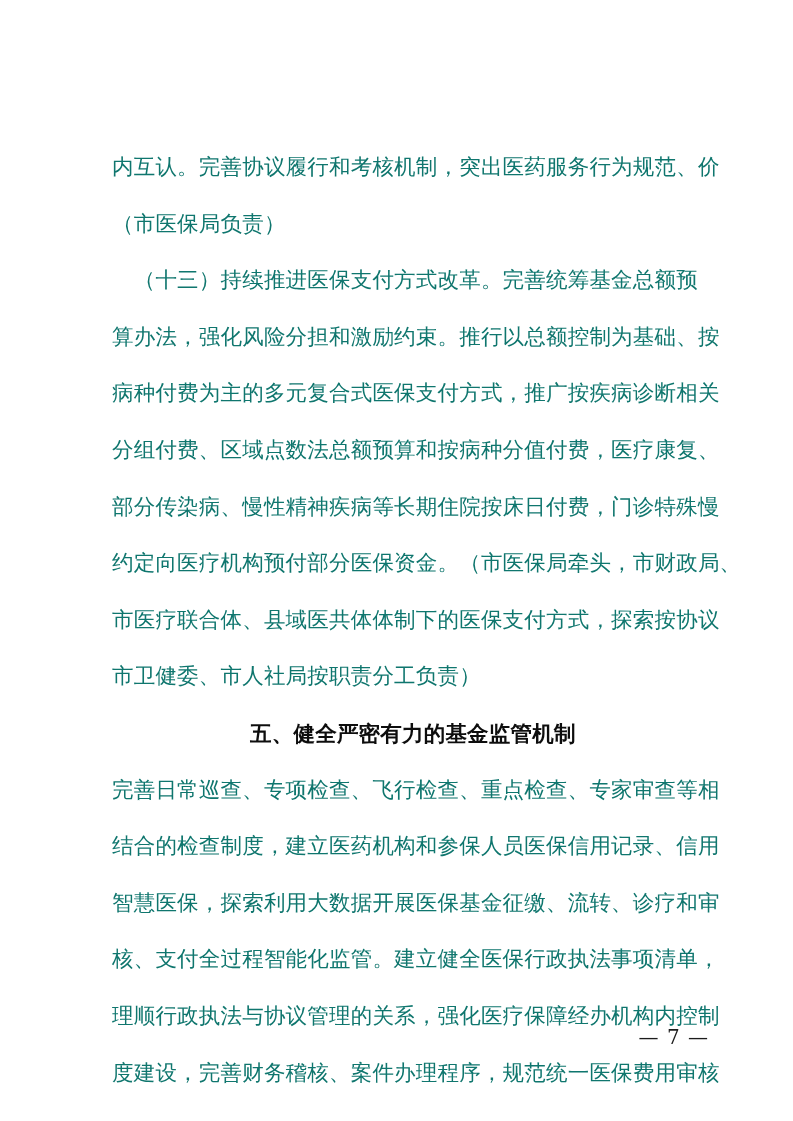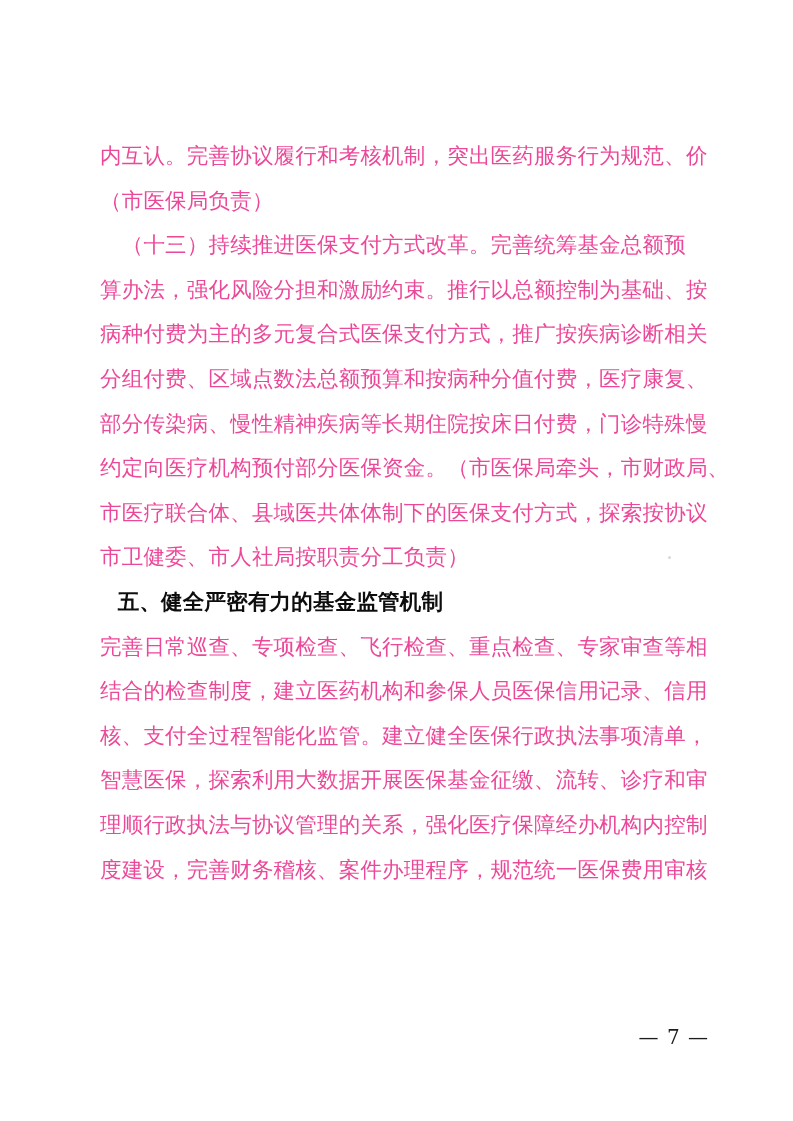--- a/index.html
+++ b/index.html
@@ -16,40 +16,41 @@
     font-family: "DejaVu Serif", "Liberation Serif", serif;
     overflow: hidden;
   }
   .content {
     position: absolute;
     left: 96px;
     top: 132px;
     width: 612px;
   }
   p.body-line {
-    margin: 4px;
+    margin: 16px;
     font-size: 21.5px;
     line-height: 40.6px;
-    color: #ec4899;
+    color: #0f766e;
     letter-spacing: 0.2px;
     white-space: pre;
-    font-family: Liberation Sans, sans-serif;
+    font-family: Liberation Mono, monospace;
   }
   p.indent {
     text-indent: 0;
   }
   h2.section-heading {
     margin: 0;
     font-size: 21.5px;
     line-height: 40.6px;
     font-weight: bold;
     color: #0d0d0d;
     letter-spacing: 0.2px;
     white-space: pre;
     font-family: "DejaVu Sans", "Liberation Sans", sans-serif;
+    text-align: center;
   }
   .page-number {
     position: absolute;
     right: 84px;
     bottom: 72px;
     font-size: 20px;
     color: #1c1c1c;
     letter-spacing: 1px;
     font-family: "DejaVu Serif", "Liberation Serif", serif;
     white-space: pre;
@@ -79,22 +80,22 @@
     <p class="body-line">分组付费、区域点数法总额预算和按病种分值付费，医疗康复、</p>
     <p class="body-line">部分传染病、慢性精神疾病等长期住院按床日付费，门诊特殊慢</p>
     <p class="body-line">约定向医疗机构预付部分医保资金。（市医保局牵头，市财政局、</p>
     <p class="body-line">市医疗联合体、县域医共体体制下的医保支付方式，探索按协议</p>
     <p class="body-line">市卫健委、市人社局按职责分工负责）</p>
 
     <h2 class="section-heading">　五、健全严密有力的基金监管机制</h2>
 
     <p class="body-line">完善日常巡查、专项检查、飞行检查、重点检查、专家审查等相</p>
     <p class="body-line">结合的检查制度，建立医药机构和参保人员医保信用记录、信用</p>
+    <p class="body-line">智慧医保，探索利用大数据开展医保基金征缴、流转、诊疗和审</p>
     <p class="body-line">核、支付全过程智能化监管。建立健全医保行政执法事项清单，</p>
-    <p class="body-line">智慧医保，探索利用大数据开展医保基金征缴、流转、诊疗和审</p>
     <p class="body-line">理顺行政执法与协议管理的关系，强化医疗保障经办机构内控制</p>
     <p class="body-line">度建设，完善财务稽核、案件办理程序，规范统一医保费用审核</p>
     <p class="body-line"></p>
     <p class="body-line"></p>
   </div>
 
   <div class="faint-mark"></div>
 
   <div class="page-number">— 7 —</div>
 </div>

